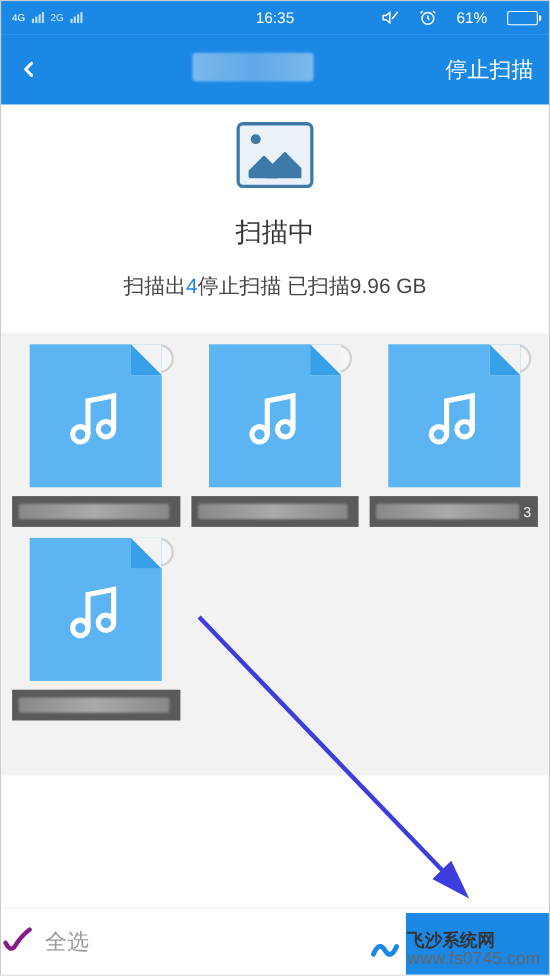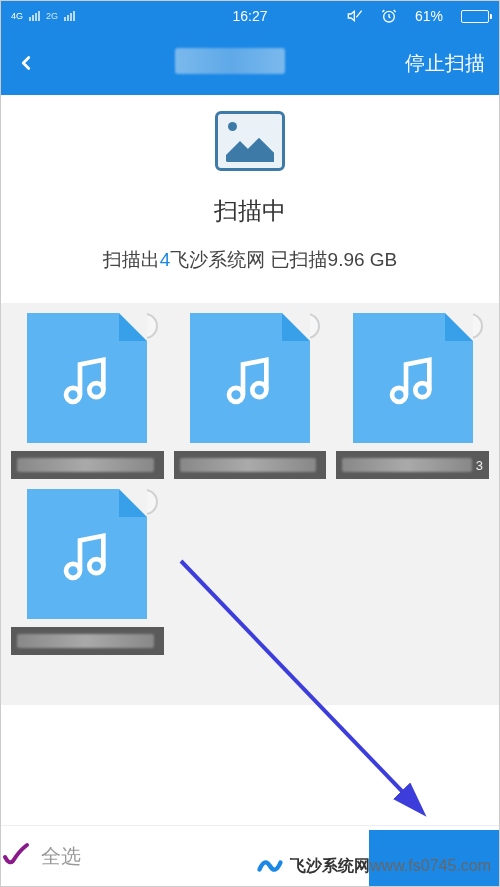--- a/index.html
+++ b/index.html
@@ -162,21 +162,21 @@
     position:absolute;
     right:8px; bottom:6px;
     display:flex; align-items:center;
     gap:6px;
     color:#333;
   }
   .wm-logo{
     width:28px; height:28px;
     position:relative;
   }
-  .wm-txt{ display:flex; flex-direction:row; line-height:1;}
+  .wm-txt{ display:flex; flex-direction:column; line-height:1;}
   .wm-txt .cn{ font-size:16px; font-weight:bold;}
   .wm-txt .url{ font-size:16px; color:#666;}
 </style>
 </head>
 <body>
 
 <div class="frame">
 
   <div class="status-bar">
     <div class="status-left">
@@ -188,21 +188,21 @@
           <span></span>
         </span>
       <span style="font-size:9px;opacity:.8">2G</span>
       <span class="sig small">
           <span></span>
           <span></span>
           <span></span>
           <span></span>
         </span>
     </div>
-    <div class="status-center">16:27</div>
+    <div class="status-center">16:35</div>
     <div class="status-right">
       <svg width="16" height="16" viewBox="0 0 24 24" fill="none" stroke="#fff" stroke-width="2">
           <path d="M11 5 6 9H2v6h4l5 4V5z"></path>
           <line x1="22" y1="4" x2="14" y2="14"></line>
         </svg>
       <svg width="16" height="16" viewBox="0 0 24 24" fill="none" stroke="#fff" stroke-width="2">
           <circle cx="12" cy="13" r="8"></circle>
           <path d="M12 9v4l2 2M5 3 2 6M22 6l-3-3"></path>
         </svg>
       <span>61%</span>
@@ -222,21 +222,21 @@
     <div class="stop-btn">停止扫描</div>
   </div>
 
   <div class="scan-area">
     <div class="scan-icon">
       <div class="dot"></div>
       <div class="mtn"></div>
     </div>
     <div class="scan-title">扫描中</div>
     <div class="scan-sub">
-      <span>扫描出</span><span class="count">4</span><span>飞沙系统网 已扫描</span><span>9.96 GB</span>
+      <span>扫描出</span><span class="count">4</span><span>停止扫描 已扫描</span><span>9.96 GB</span>
     </div>
   </div>
 
   <div class="grid">
     <div class="row">
       <div class="tile">
         <div class="check-circle"></div>
         <div class="file-icon">
           <div class="file-body"></div>
             <div class="file-fold"></div>

